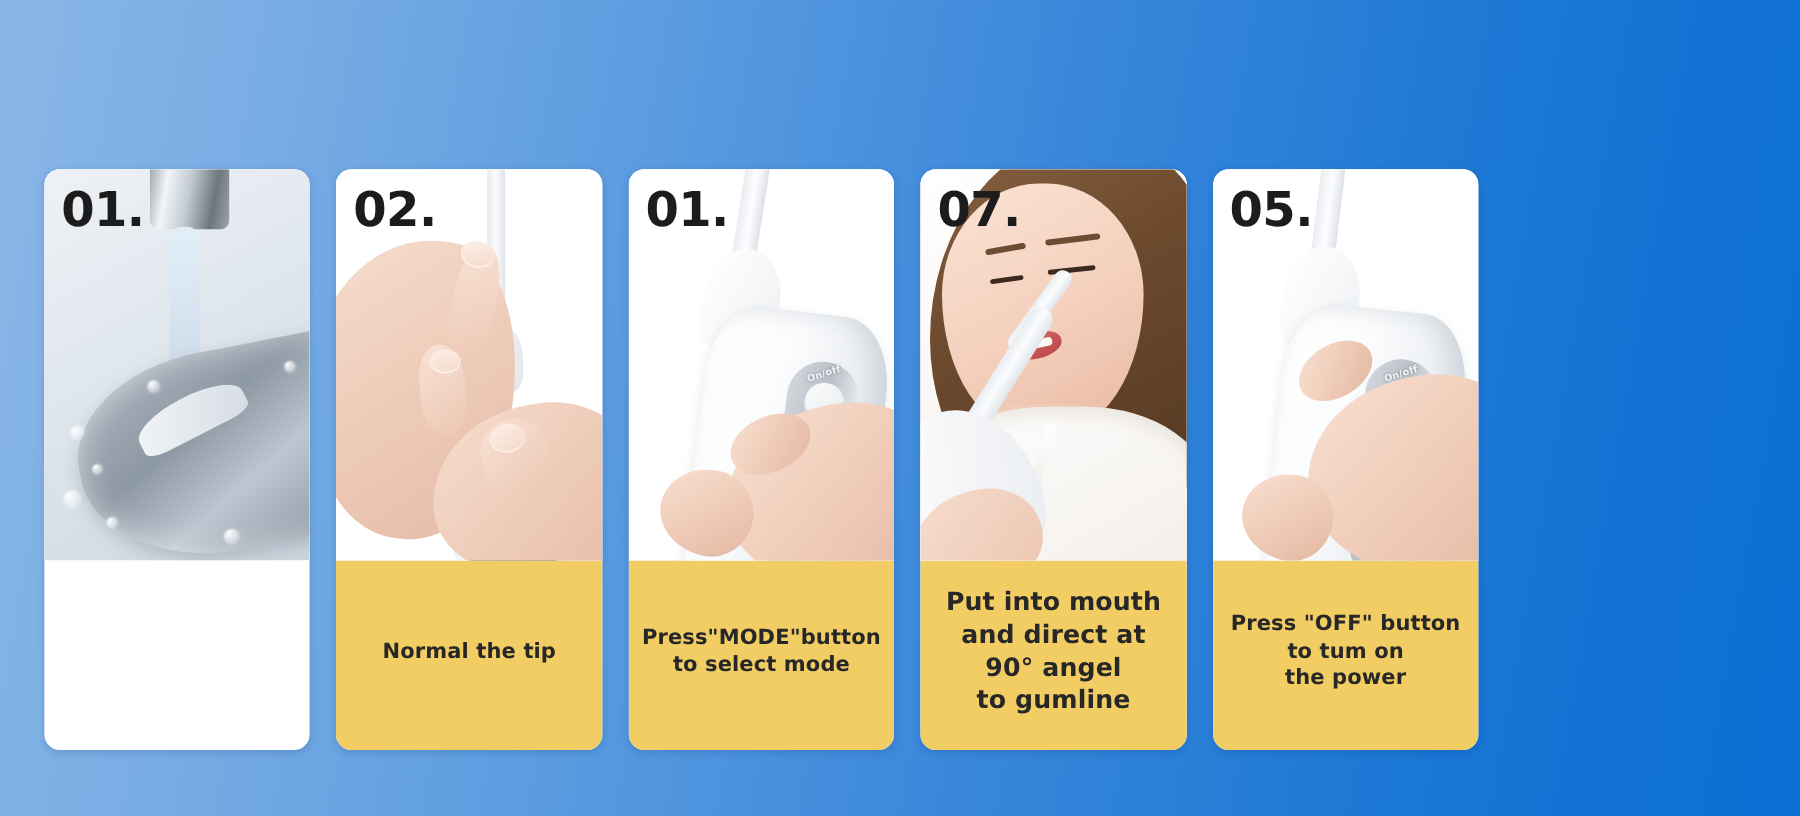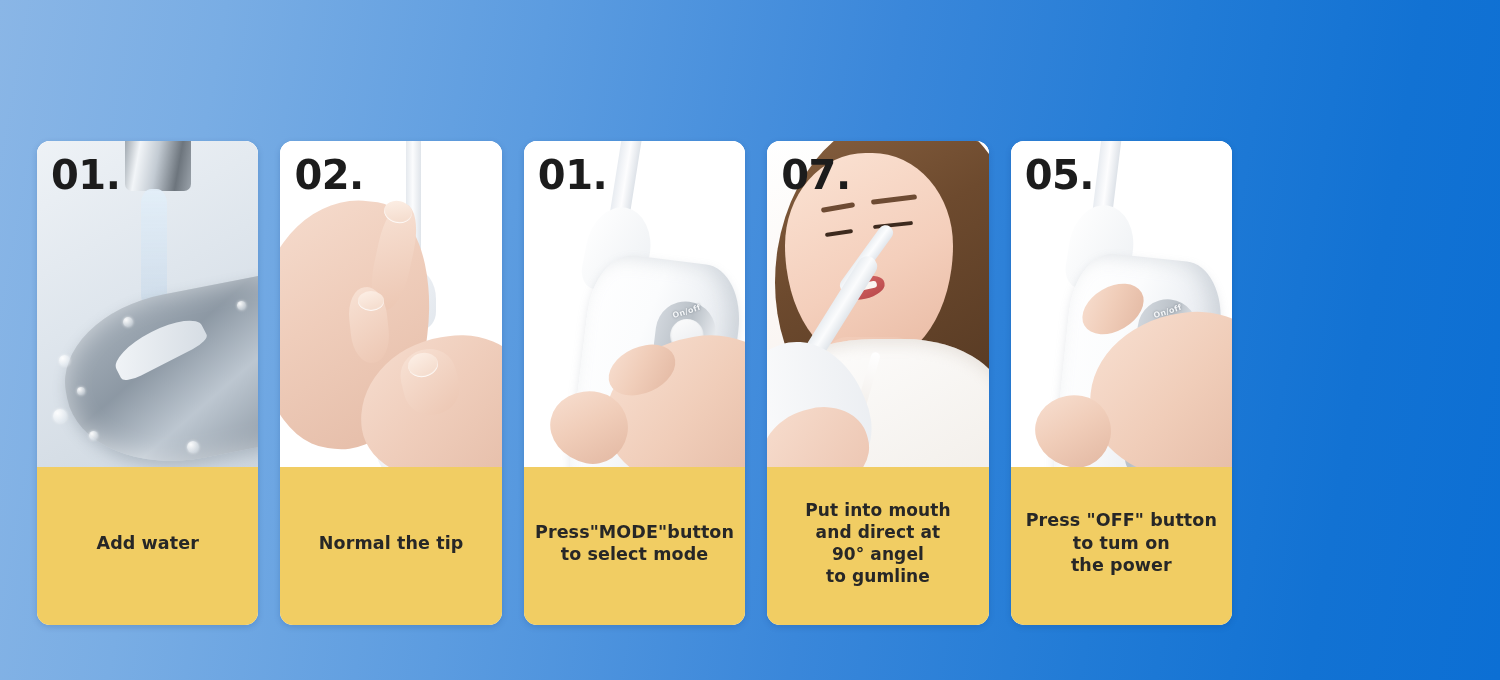--- a/index.html
+++ b/index.html
@@ -93,21 +93,21 @@
   .caption {
     text-align:center;
     font-family:"DejaVu Sans", sans-serif;
     font-size:17.5px;
     font-weight:bold;
     color:#272727;
     line-height:1.28;
     letter-spacing:.1px;
     white-space:pre-line;
   }
-  .card:nth-child(4) .caption { font-size:17px; line-height:1.3; }
+  .card:nth-child(4) .caption { font-size:21px; line-height:1.3; }
 
   
   .scene { position:absolute; inset:0; }
 
   
   .s1 { background:linear-gradient(150deg,#eef2f6 0%,#dfe6ed 45%,#cdd6df 100%); }
   .faucet {
     position:absolute; top:-6px; left:88px;
     width:66px; height:56px;
     border-radius:4px 4px 7px 7px;
@@ -321,23 +321,20 @@
           <div class="tank"></div>
           <div class="bub" style="left:22px;top:214px;width:11px;height:11px;"></div>
           <div class="bub" style="left:40px;top:246px;width:8px;height:8px;"></div>
           <div class="bub" style="left:16px;top:268px;width:14px;height:14px;"></div>
           <div class="bub" style="left:52px;top:290px;width:9px;height:9px;"></div>
           <div class="bub" style="left:86px;top:176px;width:10px;height:10px;"></div>
           <div class="bub" style="left:150px;top:300px;width:12px;height:12px;"></div>
           <div class="bub" style="left:200px;top:160px;width:9px;height:9px;"></div>
         </div>
         <div class="num">01.</div>
-      </div>
-      <div class="band">
-        <div class="caption">Add water</div>
       </div>
     </div>
 
     <div class="card">
       <div class="photo">
         <div class="scene s2">
           <div class="tipstick"></div>
           <div class="tipnozzle"></div>
           <div class="body2"></div>
           <div class="cap2">

